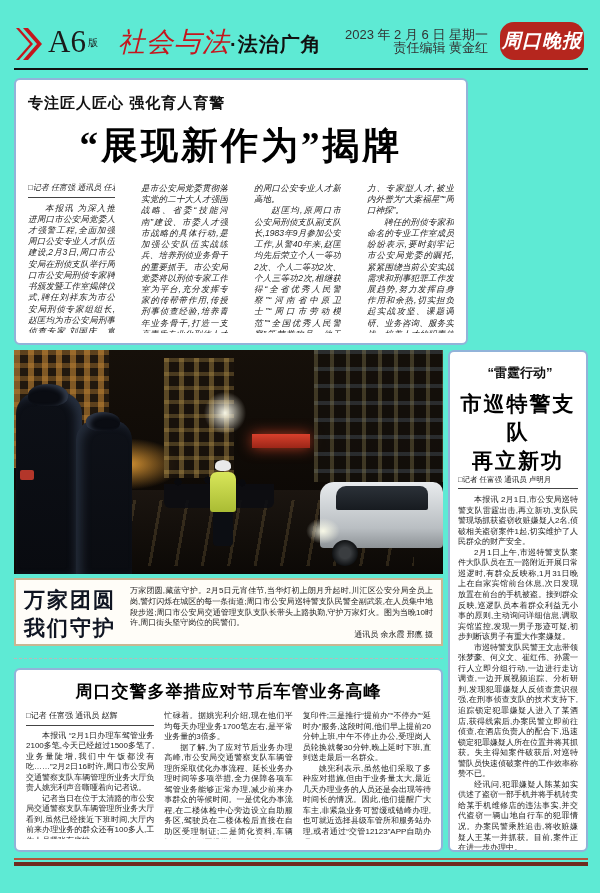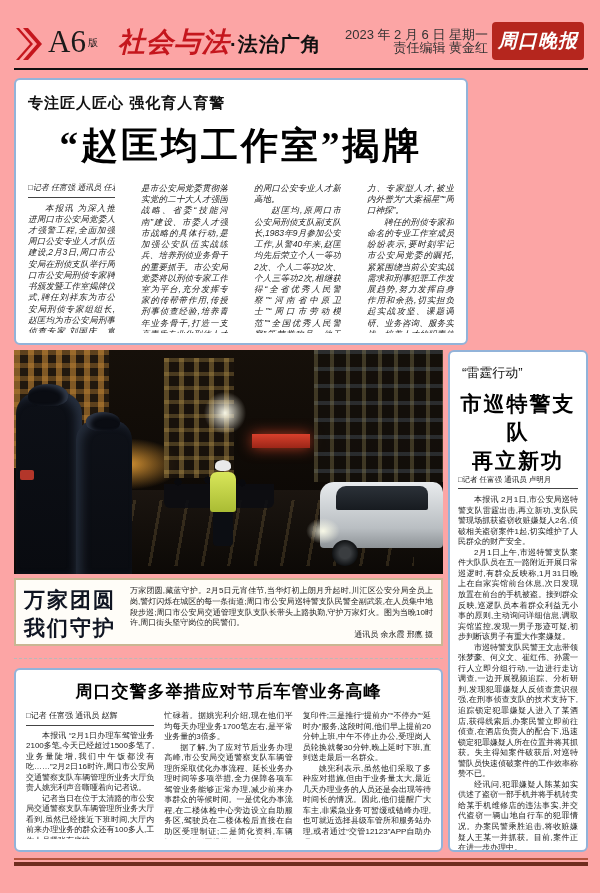--- a/index.html
+++ b/index.html
@@ -1,29 +1,29 @@
 <!DOCTYPE html>
 <html><head>
 <meta charset="utf-8">
 <style>
   * { margin:0; padding:0; box-sizing:border-box; }
   html,body { background:#ffffff; }
   body { font-family:"Liberation Sans", sans-serif; }
-  .page { position:relative; width:600px; height:893px; background:#fca5a5; overflow:hidden; }
+  .page { position:relative; width:600px; height:893px; background:#5eead4; overflow:hidden; }
 
   
   .hdr { position:absolute; left:14px; top:22px; width:574px; height:44px; }
   .chev { position:absolute; left:2px; top:6px; width:26px; height:32px; }
   .pageno { position:absolute; left:34px; top:2px; font-family:"Liberation Serif", serif; font-size:31px; color:#1a1a1a; }
   .pageno .ban { font-size:10px; color:#1a1a1a; vertical-align:6px; margin-left:2px; }
   .section { position:absolute; left:104px; top:2px; white-space:nowrap; }
-  .section .red { font-size:27px; font-weight:700; font-style:italic; color:#c5161d; letter-spacing:1px; font-family:"Liberation Serif", serif; }
+  .section .red { font-size:27px; font-weight:400; font-style:italic; color:#c5161d; letter-spacing:1px; font-family:"Liberation Serif", serif; }
   .section .blk { font-size:20px; font-weight:900; color:#111; letter-spacing:1px; }
   .dateblock { position:absolute; right:100px; top:6px; text-align:right; font-size:13px; color:#333; line-height:13px; }
-  .masthead { position:absolute; right:4px; top:0px; width:92px; height:38px; background:#b5261e; color:#fff; display:flex; align-items:center; justify-content:center; font-size:19px; font-weight:900; font-style:italic; letter-spacing:1px; border-radius:4px; }
+  .masthead { position:absolute; right:4px; top:0px; width:84px; height:38px; background:#b5261e; color:#fff; display:flex; align-items:center; justify-content:center; font-size:19px; font-weight:900; font-style:italic; letter-spacing:1px; border-radius:14px; }
   .hdr-rule { position:absolute; left:14px; top:68px; width:574px; height:2px; background:#111; }
 
   
   .abox { position:absolute; border:2px solid #92b3d9; border-radius:6px; background:#fff; overflow:hidden; }
   .kicker { font-size:15px; font-weight:700; color:#111; letter-spacing:1px; }
   .bigtitle { text-align:center; font-weight:900; color:#000; font-family:"Liberation Serif", serif; }
   .byline { font-size:8px; color:#222; border-bottom:1px solid #444; padding-bottom:3px; margin-bottom:5px; white-space:nowrap; }
   .btxt { font-size:8.5px; line-height:1.32; color:#1c1c1c; text-align:justify; }
   .btxt p.ind { text-indent:2em; }
   .btxt p { margin:0; }
@@ -48,21 +48,21 @@
 
   
   .bottom-box { left:14px; top:668px; width:429px; height:184px; padding:8px 10px; }
   .bottom-box .headline { font-size:17px; letter-spacing:1px; margin:2px 0 8px 0; }
   .cols3 { display:flex; gap:10px; }
   .cols3 .col { flex:1; min-width:0; overflow:hidden; height:128px; }
   .cols3 .btxt { font-size:8px; }
 
   
   .right-box { left:448px; top:350px; width:140px; height:502px; padding:10px 8px; }
-  .right-box .kicker2 { font-size:13px; font-weight:400; color:#111; margin:2px 0 8px 4px; }
+  .right-box .kicker2 { font-size:13px; font-weight:700; color:#111; margin:2px 0 8px 4px;text-align:center; }
   .right-box .headline { font-size:21px; letter-spacing:2px; line-height:1.35; margin-bottom:0; }
   .right-box .byline { margin-bottom:6px; font-size:7.5px; }
   .right-box .btxt { font-size:8px; height:380px; overflow:hidden; }
 
   
   .foot-rule-1 { position:absolute; left:14px; top:858px; width:574px; height:2px; background:#b4543e; }
   .foot-rule-2 { position:absolute; left:14px; top:862px; width:574px; height:4px; background:#6f2c1f; }
 </style>
 </head>
 <body>
@@ -81,21 +81,21 @@
     <div class="dateblock">
       <div>2023 年 2 月 6 日  星期一</div>
       <div>责任编辑  黄金红</div>
     </div>
     <div class="masthead">周口晚报</div>
   </div>
   <div class="hdr-rule"></div>
 
   <div class="abox main-box">
     <div class="kicker">专注匠人匠心  强化育人育警</div>
-    <div class="bigtitle headline">“赵匡均工作室”揭牌</div>
+    <div class="bigtitle headline">“展现新作为”揭牌</div>
     <div class="cols4">
       <div class="col btxt">
         <div class="byline">□记者 任富强 通讯员 任君箫</div>
         <p class="ind">本报讯 为深入推进周口市公安局党委人才强警工程,全面加强周口公安专业人才队伍建设,2月3日,周口市公安局在刑侦支队举行周口市公安局刑侦专家聘书颁发暨工作室揭牌仪式,聘任刘祥东为市公安局刑侦专家组组长,赵匡均为市公安局刑事侦查专家,刘国庆、袁帝民、李伟为市公安局刑侦专家组成员,同时对“赵匡均工作室”予以命名。</p>
         <p class="ind">聘任刑侦专家,创建专业工作室,</p>
       </div>
       <div class="col btxt">
         <p>是市公安局党委贯彻落实党的二十大人才强国战略、省委“技能河南”建设、市委人才强市战略的具体行动,是加强公安队伍实战练兵、培养刑侦业务骨干的重要抓手。市公安局党委将以刑侦专家工作室为平台,充分发挥专家的传帮带作用,传授刑事侦查经验,培养青年业务骨干,打造一支高素质专业化刑侦人才队伍,努力培养更多懂侦查、精技术、善办案的行家里手,倾力打造立足周口、辐射周边</p>
       </div>
       <div class="col btxt">

